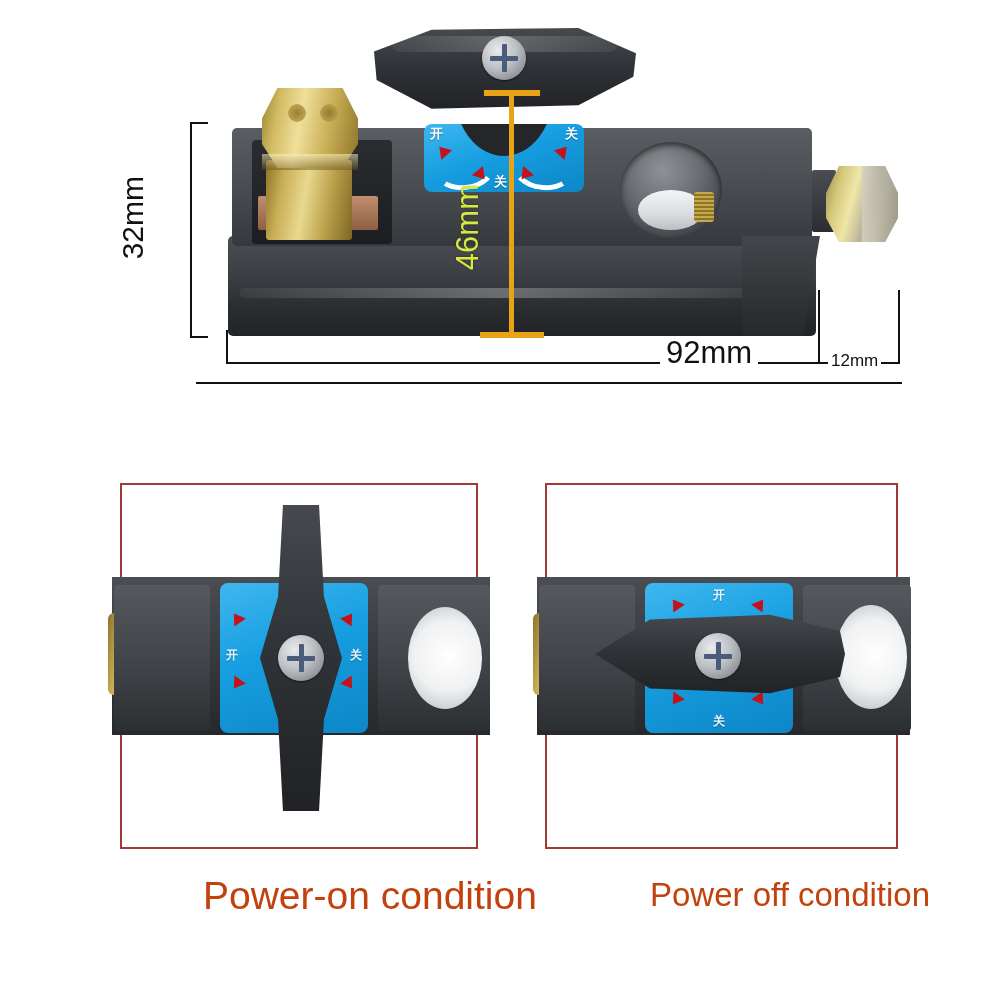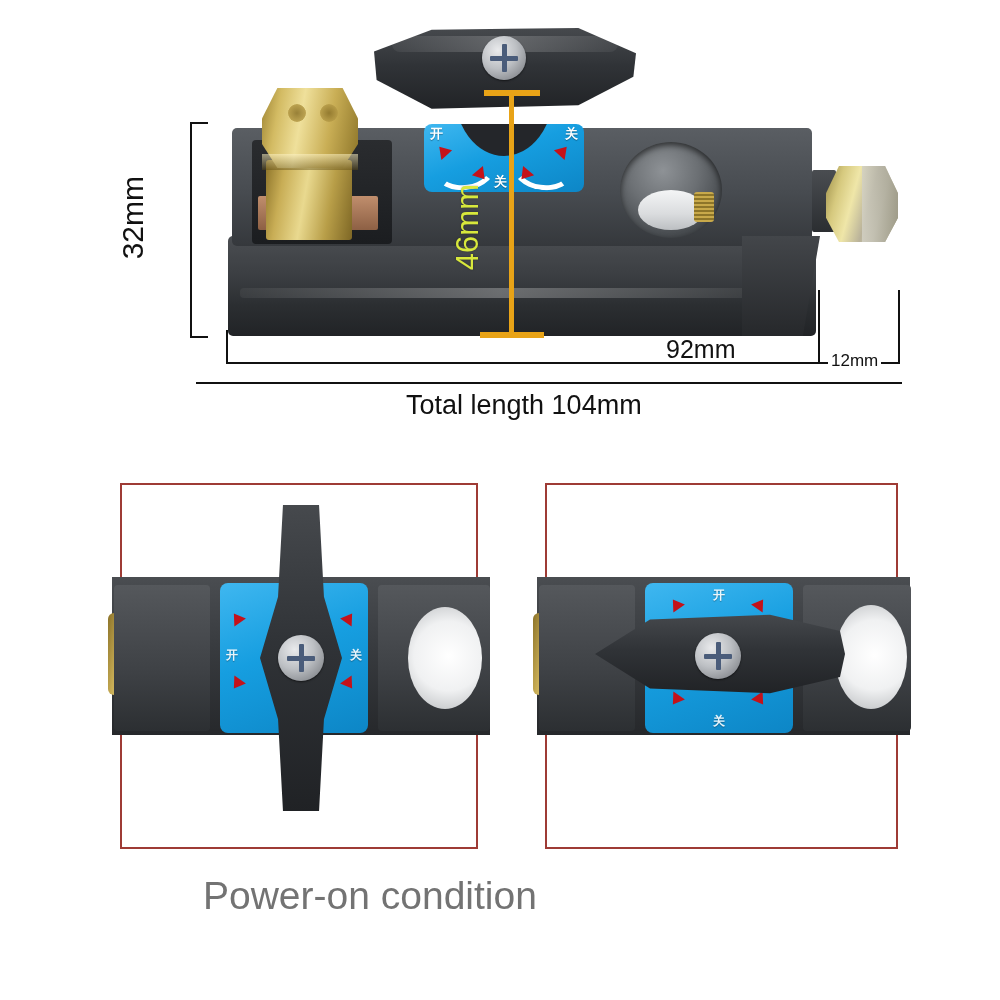--- a/index.html
+++ b/index.html
@@ -149,21 +149,21 @@
     background: linear-gradient(180deg,#4a4d51 0%,#383b3f 45%,#26282b 100%);
   }
   .bar-seg {
     position: absolute;
     background: linear-gradient(180deg,#55585c 0%,#3e4145 60%,#2c2f32 100%);
     border-radius: 4px;
   }
 
   .caption {
     position: absolute;
-    color: #737373;
+    color: #c2410c;
     font-family: "Liberation Sans", sans-serif;
     white-space: nowrap;
     line-height: 1;
   }
   .tips {
     position: absolute;
     color: #9c5a55;
     font-family: "Liberation Sans", sans-serif;
     white-space: nowrap;
     line-height: 1;
@@ -244,28 +244,27 @@
     <div class="ydim h" style="left:480px;top:332px;width:64px;"></div>
     <div class="ylabel" style="left:452px;top:184px;">46mm</div>
 
     <div class="dimline v" style="left:226px;top:330px;height:34px;"></div>
     <div class="dimline v" style="left:818px;top:290px;height:74px;"></div>
     <div class="dimline v" style="left:898px;top:290px;height:74px;"></div>
 
     <div class="dimline h" style="left:226px;top:362px;width:594px;"></div>
     <div class="tick v" style="left:226px;top:348px;"></div>
     <div class="tick v" style="left:818px;top:348px;"></div>
-    <div class="dim-label" style="left:660px;top:337px;font-size:25px;padding:0 6px;">92mm</div>
+    <div class="dim-label" style="left:660px;top:337px;font-size:31px;padding:0 6px;">92mm</div>
 
     <div class="dimline h" style="left:818px;top:362px;width:82px;"></div>
     <div class="tick v" style="left:898px;top:348px;"></div>
     <div class="dim-label" style="left:828px;top:352px;font-size:17px;padding:0 3px;">12mm</div>
 
     <div class="dimline h" style="left:196px;top:382px;width:706px;"></div>
-    <div class="dim-label" style="left:398px;top:392px;font-size:27px;padding:0 8px;">Total length 104mm</div>
   </div>
 
   <div class="panel" style="left:120px;top:483px;width:358px;height:366px;">
 
     <div class="bar" style="left:-10px;top:92px;width:378px;height:158px;"></div>
 
     <div class="abs" style="left:-14px;top:128px;width:64px;height:82px;border-radius:6px;
                 background:linear-gradient(100deg,#8c7329 0%,#c8ad55 22%,#eddf96 48%,#b89e48 75%,#7e6725 100%);"></div>
 
     <div class="sticker" style="left:98px;top:98px;width:148px;height:150px;">
@@ -319,15 +318,16 @@
                 clip-path: polygon(0% 50%, 22% 8%, 70% 2%, 98% 22%, 100% 50%, 98% 78%, 70% 98%, 22% 92%);
                 border-radius:6px;"></div>
     <div class="knob-screw" style="left:148px;top:148px;width:46px;height:46px;"></div>
     <div class="abs" style="left:157px;top:157px;width:28px;height:28px;">
       <div class="abs" style="left:12px;top:0;width:5px;height:28px;background:#4a5c7a;border-radius:1px;"></div>
       <div class="abs" style="left:0;top:12px;width:28px;height:5px;background:#4a5c7a;border-radius:1px;"></div>
     </div>
   </div>
 
   <div class="caption" style="left:203px;top:876px;font-size:39px;">Power-on condition</div>
+  <div class="caption" style="left:650px;top:878px;font-size:33px;">Power off condition</div>
 
 
 </div>
 
 </body></html>

